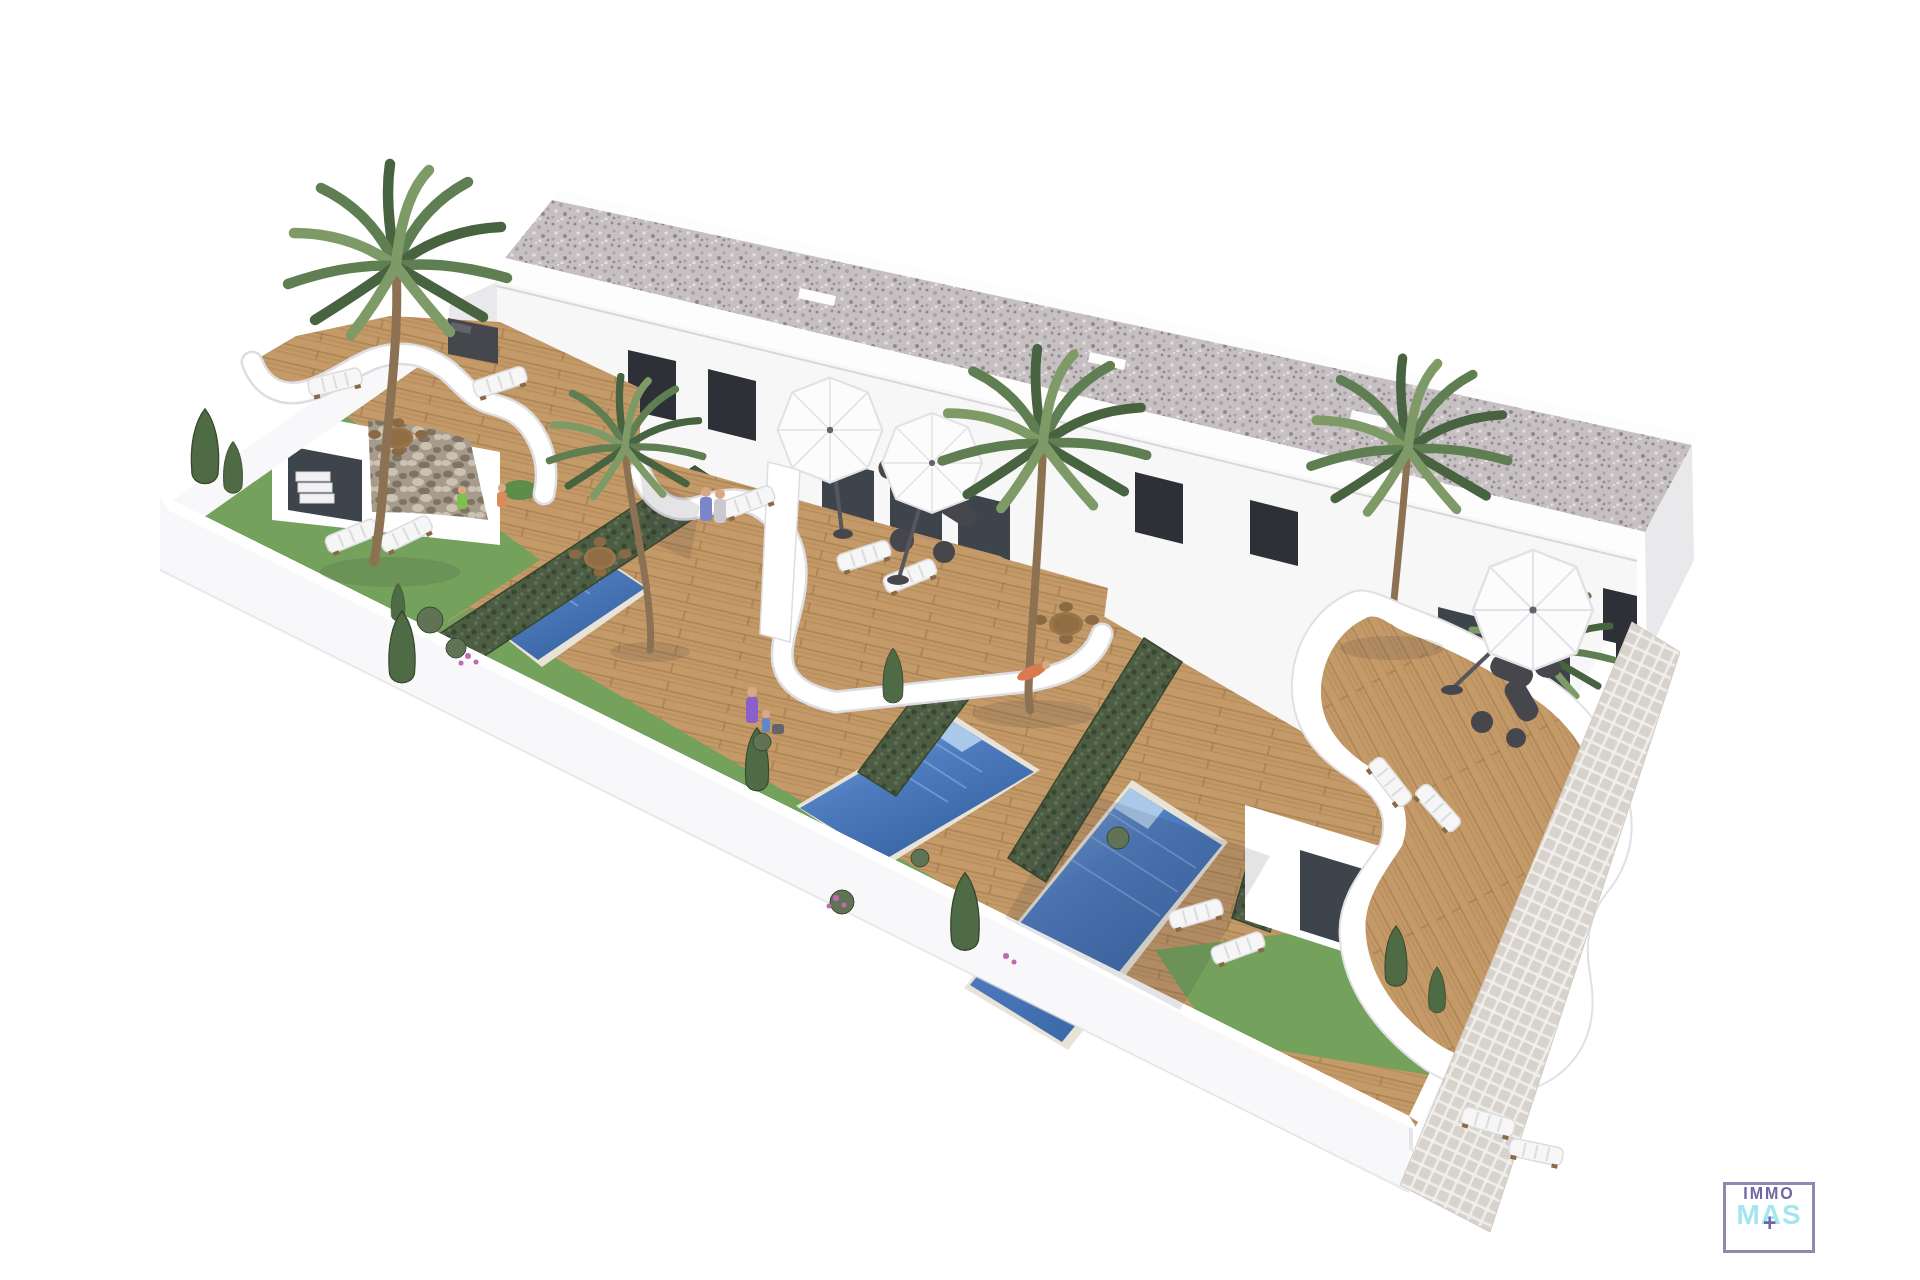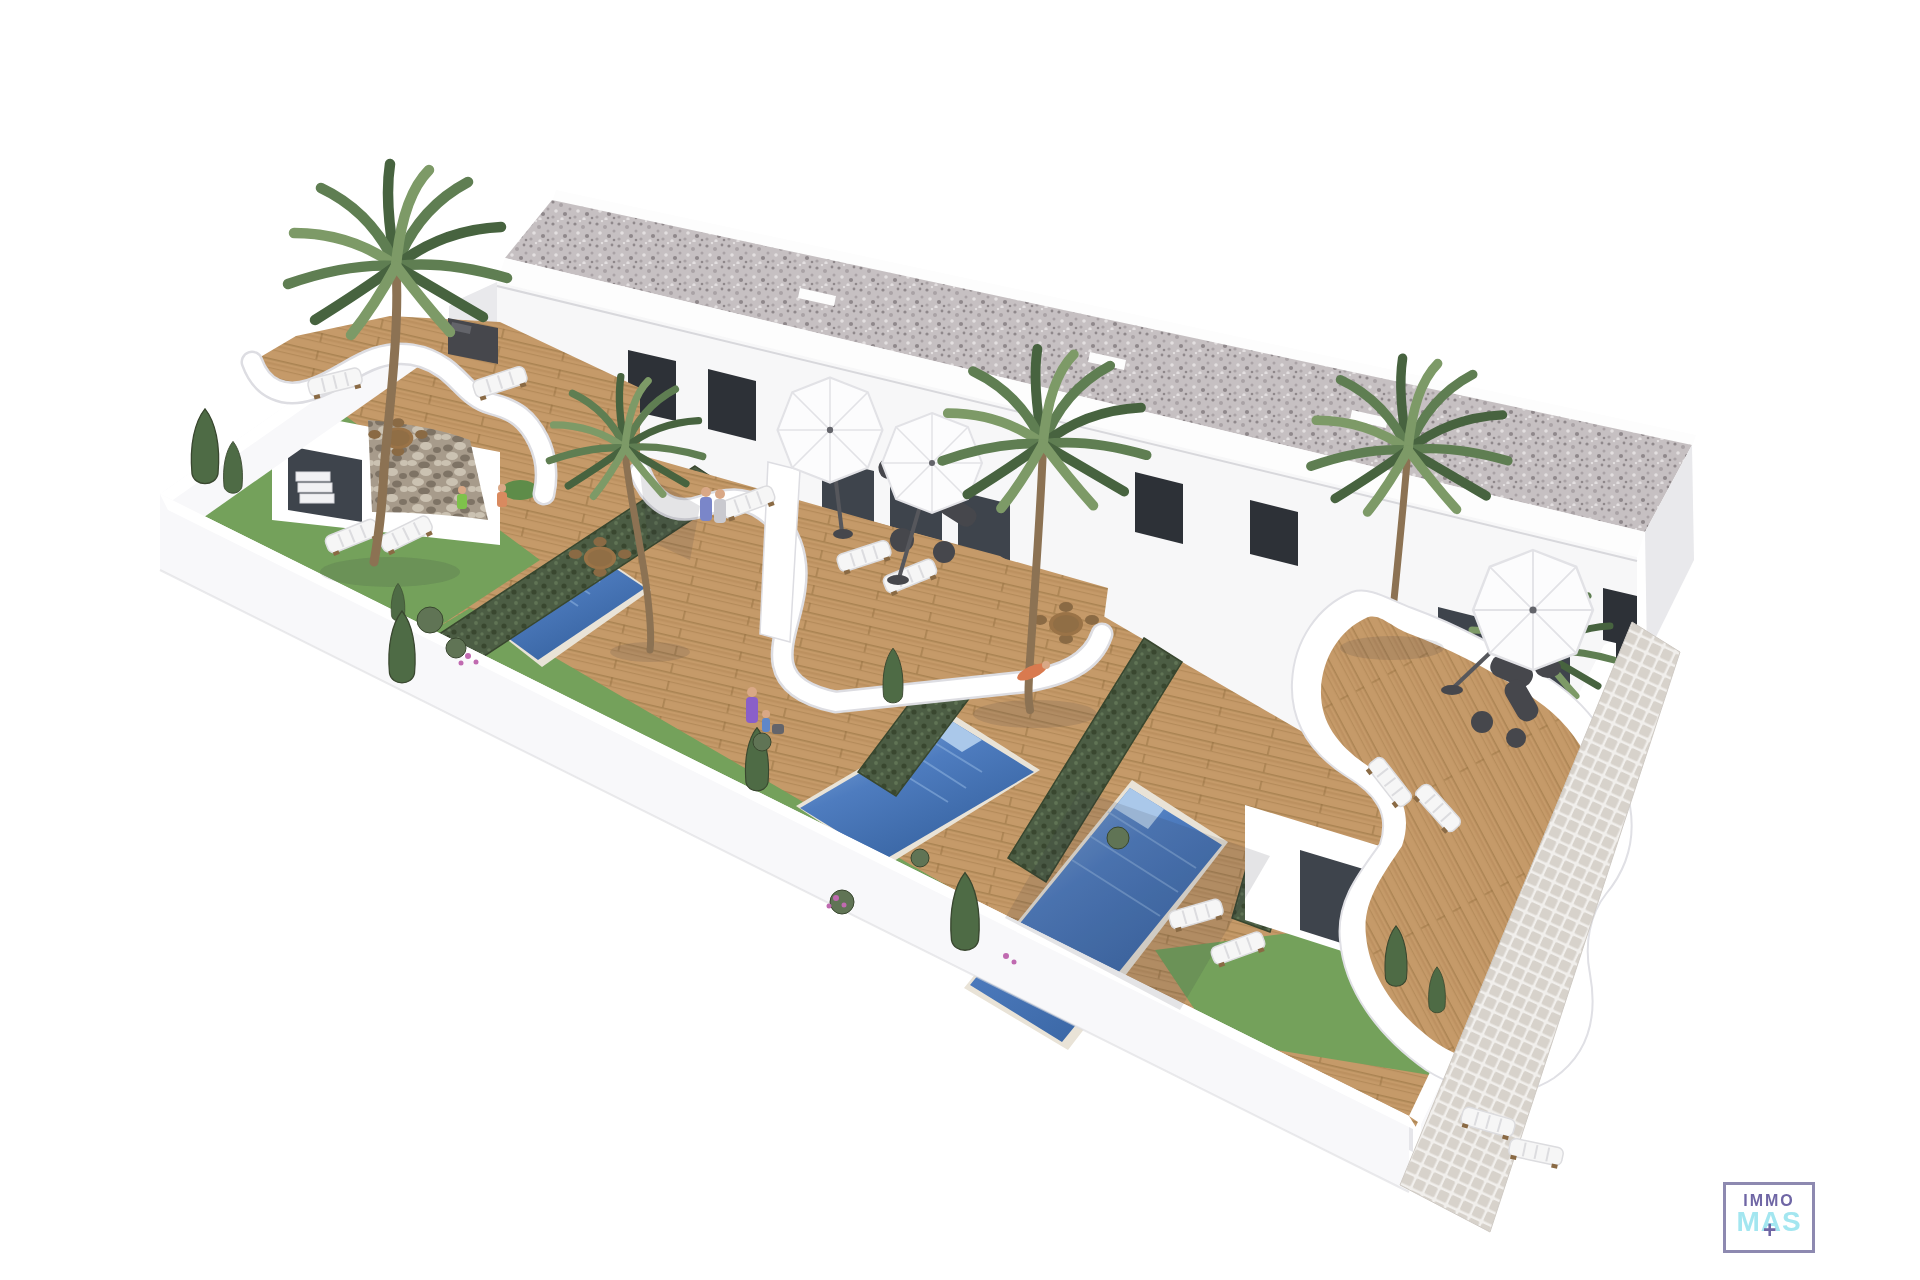--- a/index.html
+++ b/index.html
@@ -46,21 +46,21 @@
   .f-bush{fill:var(--hedge-light);stroke:var(--hedge-dark);stroke-width:1;}
   .shd{fill:var(--shadow);}
   .edge{stroke:#dcdce0;stroke-width:2;fill:none;}
   .parapet-band{stroke:var(--wall-white);stroke-width:18;fill:none;stroke-linecap:round;}
   .parapet-under{stroke:#dddde2;stroke-width:23;fill:none;stroke-linecap:round;}
   .ripple{stroke:var(--pool-light);stroke-width:2;opacity:.55;fill:none;}
   .flower{fill:#c06ab0;}
   
   .logo-box{position:absolute;left:1723px;top:1182px;width:92px;height:71px;
     border:3px solid var(--logo-border);box-sizing:border-box;background:#fff;}
-  .logo-l1{margin-top:7px;text-align:center;font-weight:bold;font-size:16px;
+  .logo-l1{text-align:center;font-weight:bold;font-size:16px;
     letter-spacing:2px;color:var(--logo-purple);}
   .logo-l2{position:relative;text-align:center;font-weight:bold;font-size:28px;
     line-height:24px;color:var(--logo-cyan);letter-spacing:1px;}
   .logo-plus{position:absolute;left:37px;top:9px;font-size:23px;font-weight:bold;
     color:var(--logo-purple);line-height:1;}
 </style>
 </head>
 <body>
 
 <svg width="1920" height="1280" viewBox="0 0 1920 1280" xmlns="http://www.w3.org/2000/svg">

